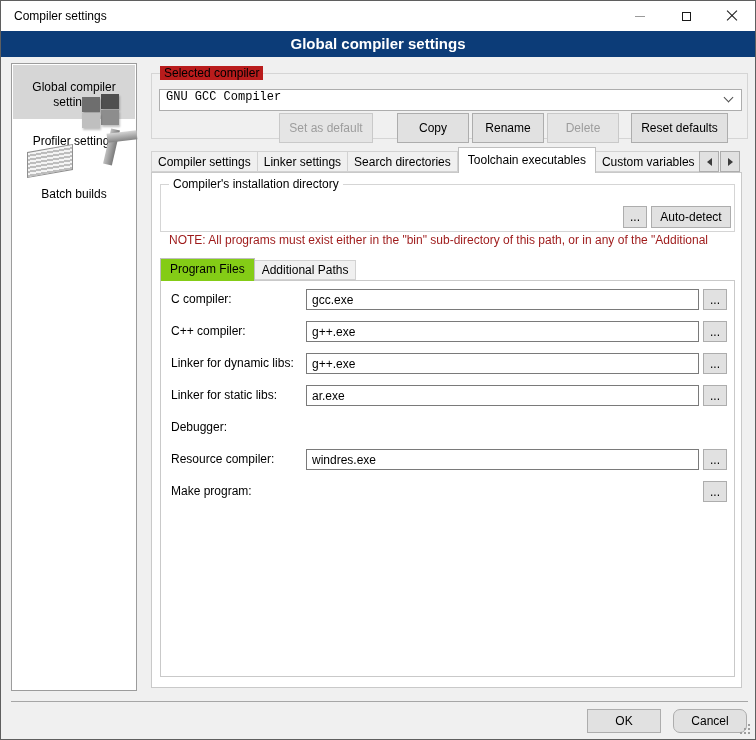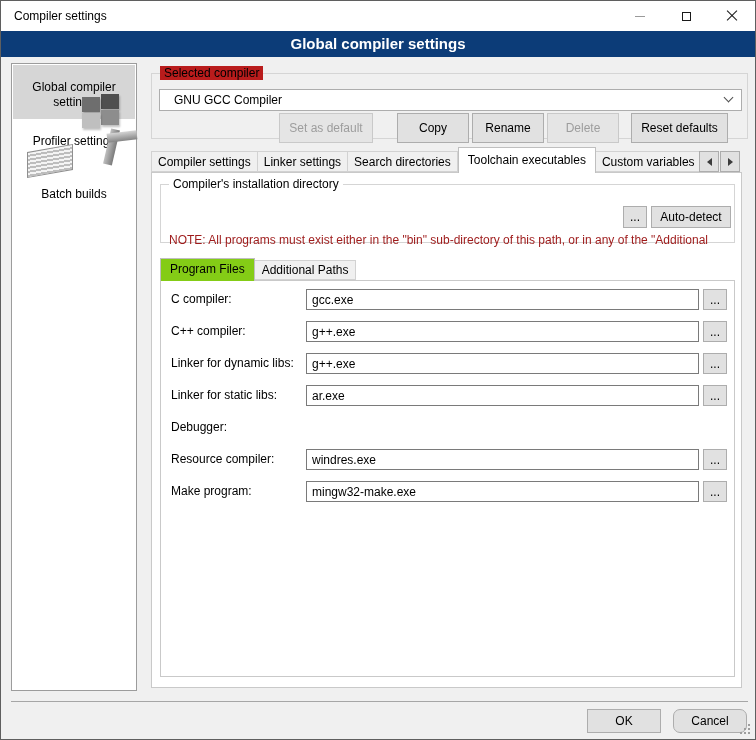--- a/index.html
+++ b/index.html
@@ -52,21 +52,21 @@
   .blk { position:absolute; width:18px; height:15px; box-shadow:1px 2px 2px rgba(0,0,0,.25); }
   .blk1 { left:8px;  bottom:17px; background:#6e6e6e; }
   .blk2 { left:27px; bottom:20px; background:#4f4f4f; }
   .blk3 { left:8px;  bottom:1px;  background:#bfbfbf; }
   .blk4 { left:27px; bottom:4px;  background:#8d8d8d; }
   
   .btn { background:#e1e1e1; border:1px solid #adadad; display:flex; align-items:center;
          justify-content:center; font-size:12px; cursor:default; }
   .btn.disabled { background:#e5e5e5; border-color:#c9c9c9; color:#9d9d9d; }
   .combo { position:relative; background:#fff; border:1px solid #adadad; display:flex;
-           align-items:center; padding-left:14px; }
+           padding-left:6px;font-family:Liberation Mono, monospace; }
   .combo.grey { background:#e4e4e4; }
   .chev { position:absolute; right:9px; top:50%; width:7px; height:7px; margin-top:-6px;
           border-right:1px solid #4f4f4f; border-bottom:1px solid #4f4f4f; transform:rotate(45deg); }
   .groupbox { position:absolute; border:1px solid #d5d5d5; }
   .groupbox > .legend { position:absolute; top:-8px; left:8px; padding:0 4px; font-size:12px; }
   .textbox { background:#fff; border:1px solid #7a7a7a; display:flex; align-items:center;
              padding-left:5px; font-size:12px; }
   
   .grp-compiler { left:150px; top:72px; width:597px; height:66px; }
   .grp-compiler .legend { background:#b91c1c; }
@@ -87,21 +87,21 @@
                 border:1px solid #bfbfbf; border-bottom:none; padding:0 9px; }
   .tab-scroll { position:absolute; top:150px; width:20px; height:21px; z-index:3; }
   .ts-left  { left:698px; }
   .ts-right { left:719px; }
   .tri { width:0; height:0; border-top:4px solid transparent; border-bottom:4px solid transparent; }
   .tri-l { border-right:5px solid #3c3c3c; }
   .tri-r { border-left:5px solid #3c3c3c; }
   
   .tab-page { position:absolute; left:150px; top:171px; width:591px; height:516px;
               background:#fff; border:1px solid #c9c9c9; z-index:2; }
-  .grp-install { left:8px; top:11px; width:575px; height:59px; }
+  .grp-install { left:8px; top:11px; width:575px; height:48px; }
   .grp-install .legend { background:#fff; }
   .path-box { position:absolute; left:8px; top:21px; width:450px; height:22px;
               background:#fff; border:1px solid #0078d7; display:flex; align-items:center; padding-left:2px; }
   .path-box .sel { background:#0078d7; color:#fff; padding:1px 2px; white-space:nowrap; }
   .path-browse { position:absolute; left:462px; top:21px; width:24px; height:22px; }
   .autodetect  { position:absolute; left:490px; top:21px; width:80px; height:22px; }
   .note { position:absolute; left:8px; top:48px; width:562px; white-space:nowrap; overflow:hidden;
           color:#9e1a1a; font-size:12px; }
   
   .subtabs { position:absolute; left:8px; top:85px; height:23px; display:flex; align-items:flex-end; z-index:2; }
@@ -233,21 +233,20 @@
       <div class="frow r4">
         <span class="flabel">Debugger:</span>
       </div>
       <div class="frow r5">
         <span class="flabel">Resource compiler:</span>
         <div class="textbox fbox">windres.exe</div>
         <div class="btn fbrowse">...</div>
       </div>
       <div class="frow r6">
         <span class="flabel">Make program:</span>
-        <div class="textbox fbox">mingw32-make.exe</div>
         <div class="btn fbrowse">...</div>
       </div>
     </div>
   </div>
 
   <div class="footer-divider"></div>
   <div class="btn b-ok">OK</div>
   <div class="btn b-cancel">Cancel</div>
   <div class="grip"></div>
 

